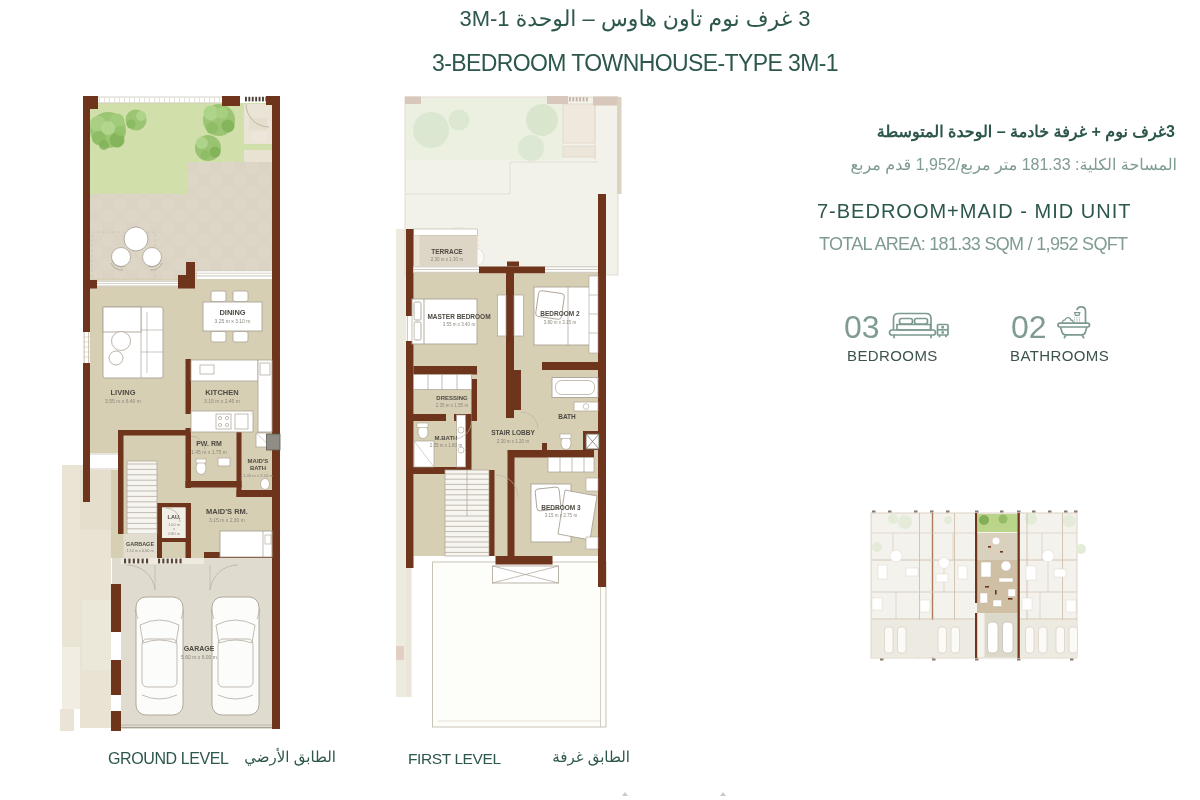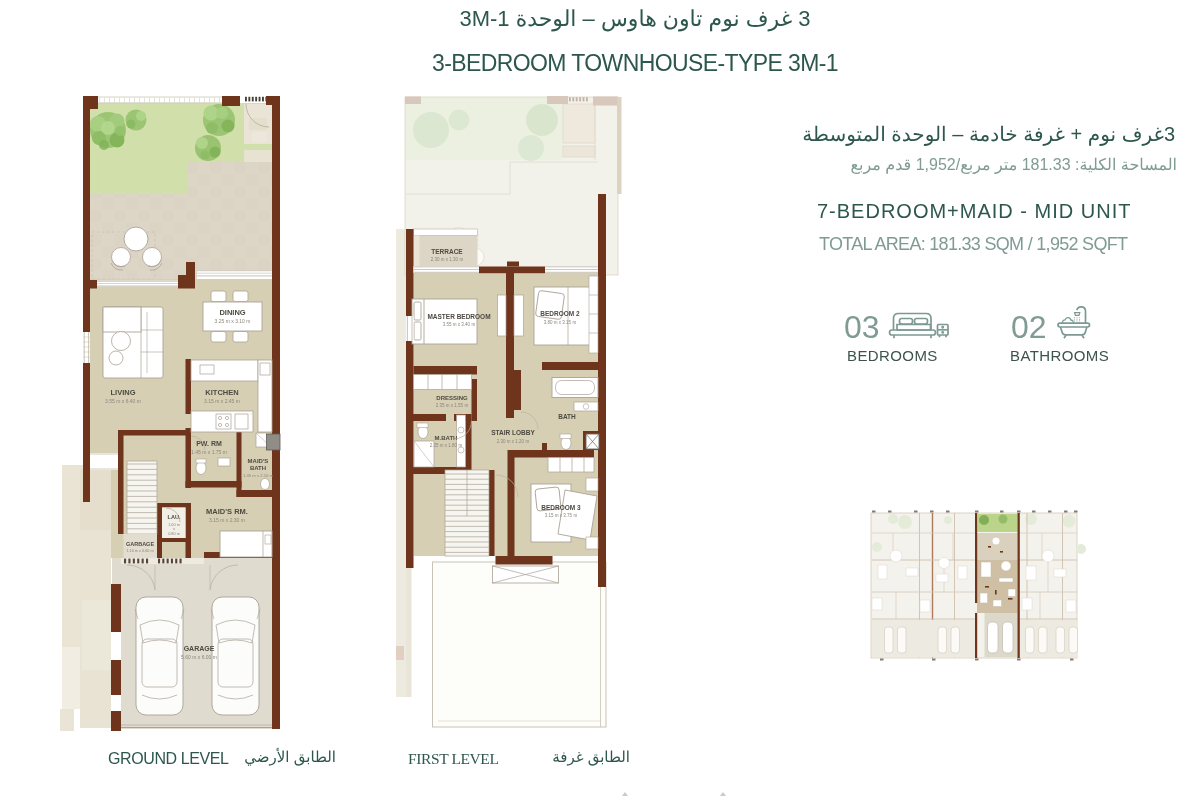--- a/index.html
+++ b/index.html
@@ -10,41 +10,41 @@
   .teal{color:#2d574d;}
   .grey{color:#7f9b94;text-align:center;}
 </style>
 </head>
 <body>
 
 <div class="abs teal" style="left:0;width:1270px;top:6px;text-align:center;font-size:22px;direction:rtl;">3 غرف نوم تاون هاوس – الوحدة 3M-1</div>
 
 <div class="abs teal" style="left:0;width:1270px;top:50px;text-align:center;font-size:23px;letter-spacing:-0.6px;">3-BEDROOM TOWNHOUSE-TYPE 3M-1</div>
 
-<div class="abs teal" style="right:25px;top:122px;font-size:20px;font-weight:normal;direction:rtl;text-align:right;">3غرف نوم + غرفة خادمة – الوحدة المتوسطة</div>
+<div class="abs teal" style="right:25px;top:122px;font-size:16px;font-weight:bold;direction:rtl;text-align:right;">3غرف نوم + غرفة خادمة – الوحدة المتوسطة</div>
 
 <div class="abs grey" style="right:23px;top:155px;font-size:16px;direction:rtl;">المساحة الكلية: 181.33 متر مربع/1,952 قدم مربع</div>
 
 <div class="abs teal" style="left:817px;top:200px;font-size:20px;letter-spacing:1.0px;">7-BEDROOM+MAID - MID UNIT</div>
 
 <div class="abs grey" style="left:819px;top:234px;font-size:18px;letter-spacing:-0.7px;">TOTAL AREA: 181.33 SQM / 1,952 SQFT</div>
 
 <div class="abs grey" style="left:844px;top:309px;font-size:32px;">03</div>
 
 <div class="abs" style="left:847px;top:347px;font-size:15px;letter-spacing:0.4px;color:#3e534d;">BEDROOMS</div>
 
 <div class="abs grey" style="left:1011px;top:309px;font-size:32px;">02</div>
 
 <div class="abs" style="left:1010px;top:347px;font-size:15px;letter-spacing:0.4px;color:#3e534d;">BATHROOMS</div>
 
 <div class="abs teal" style="left:64px;top:750px;font-size:16px;letter-spacing:-0.4px;margin-left:44px;">GROUND LEVEL</div>
 
 <div class="abs teal" style="right:864px;top:748px;font-size:15px;direction:rtl;white-space:nowrap;">الطابق الأرضي</div>
 
-<div class="abs teal" style="left:408px;top:750px;font-size:15.5px;letter-spacing:-0.4px;font-family:Liberation Serif, serif;">FIRST LEVEL</div>
+<div class="abs teal" style="left:408px;top:750px;font-size:15.5px;letter-spacing:-0.4px;">FIRST LEVEL</div>
 
 <div class="abs teal" style="right:570px;top:748px;font-size:15px;direction:rtl;white-space:nowrap;">الطابق غرفة</div>
 
 <svg class="abs" style="left:0;top:0;" width="1200" height="800" viewBox="0 0 1200 800">
 <g>
 
 <path d="M90,103 H272 V162 H187 V194 H90 Z" fill="#d1dfaa"></path>
 
 <rect x="244" y="104" width="28" height="40" fill="#e9e4d6"></rect>
       <rect x="244" y="150" width="28" height="12" fill="#e7e2d2"></rect>

